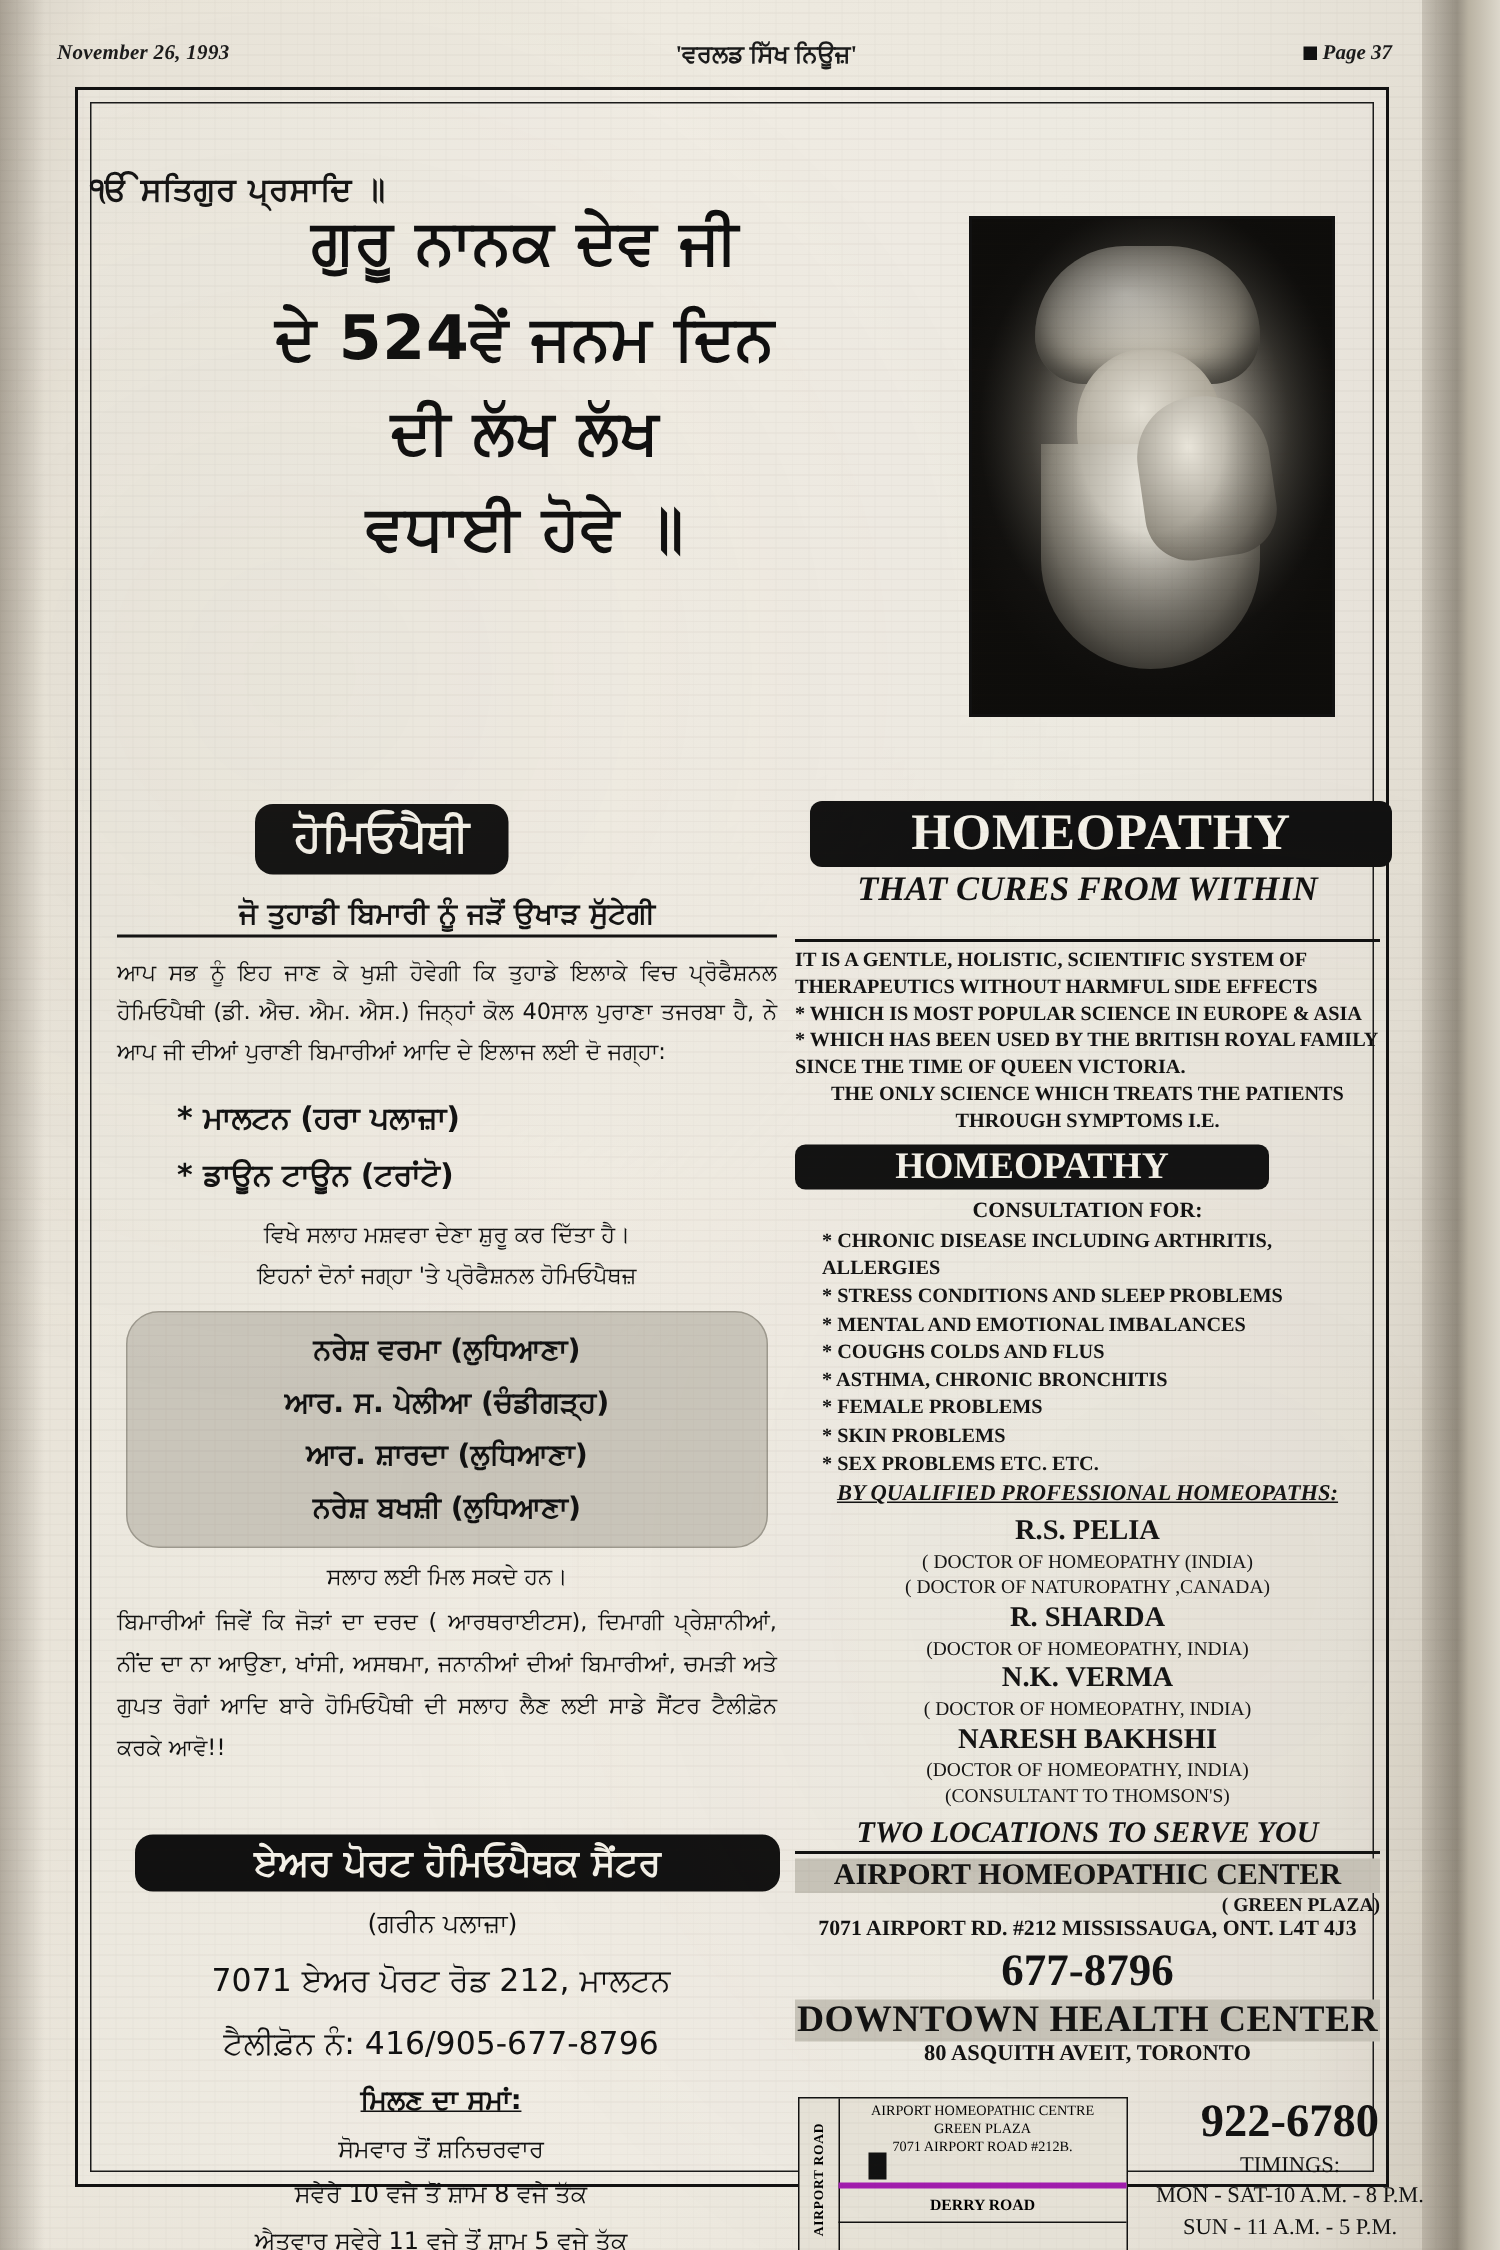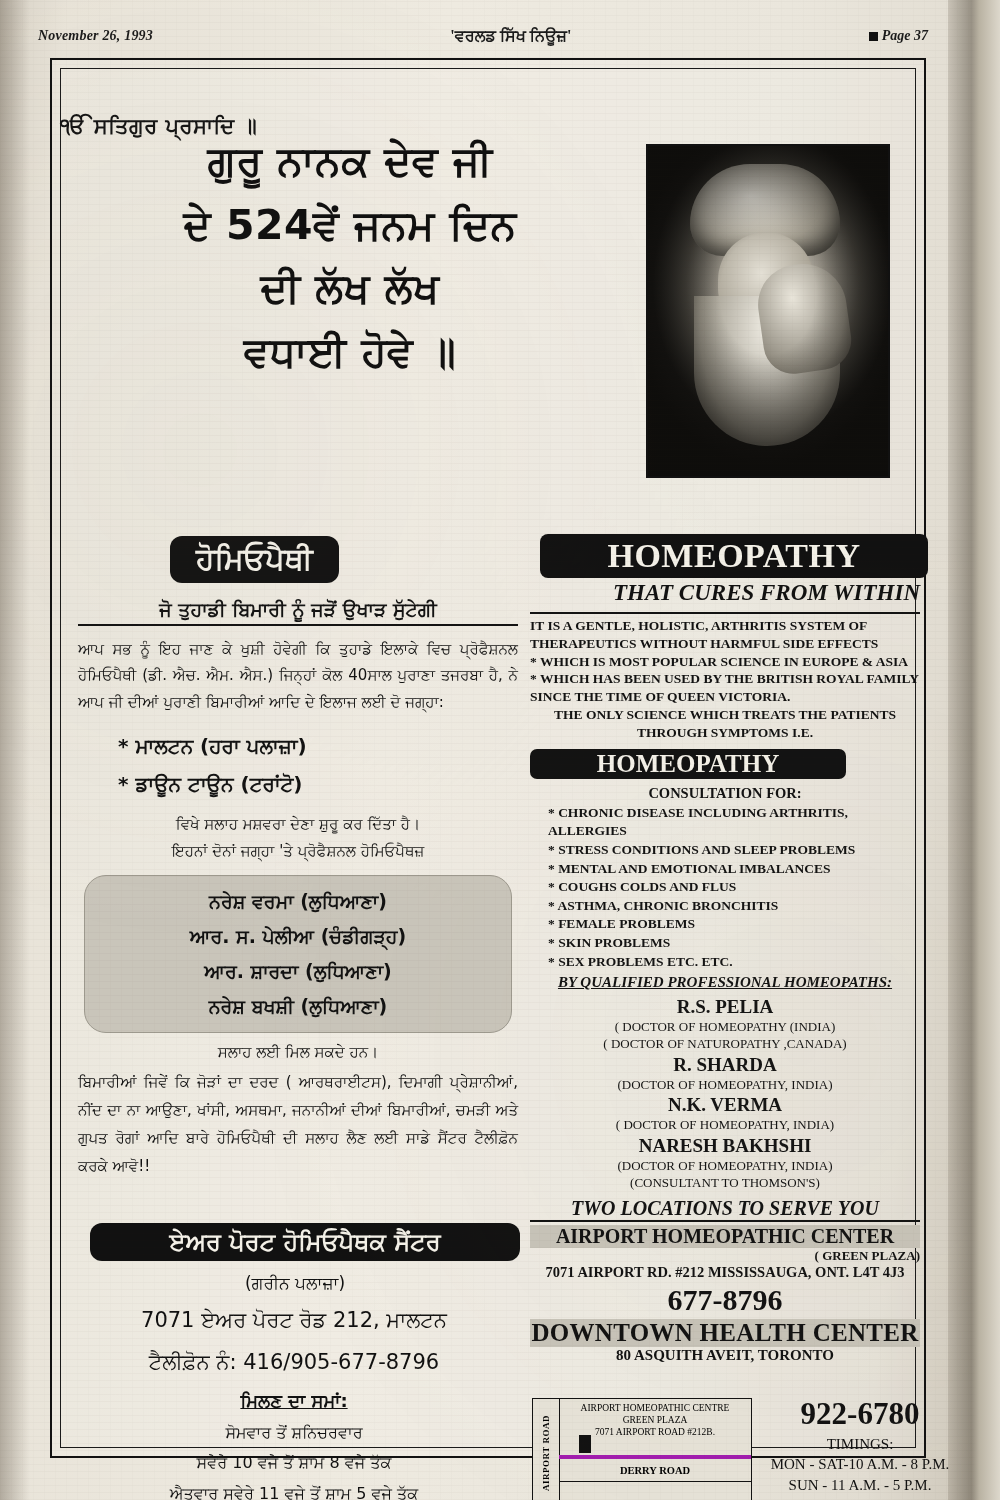--- a/index.html
+++ b/index.html
@@ -99,21 +99,21 @@
   }
 
   
   .banner{
     display:inline-block;background:#111;color:#f4f1e8;
     border-radius:16px;padding:4px 20px;font-weight:bold;
   }
 
   .pb-banner{
     position:absolute;left:110px;top:468px;
-    font-family:Liberation Sans, sans-serif;font-size:30px;
+    font-family:Liberation Mono, monospace;font-size:30px;
     padding:6px 26px;border-radius:12px;
   }
   .en-banner{
     position:absolute;left:480px;top:466px;width:360px;text-align:center;
     font-size:34px;letter-spacing:.5px;padding:3px 14px;border-radius:8px;
     font-family:"Liberation Serif", serif;
   }
 
   
   .lcol{
@@ -160,22 +160,22 @@
   .hours{
     position:absolute;left:14px;top:1350px;width:440px;text-align:center;
     font-family:"DejaVu Sans", sans-serif;font-size:16px;line-height:1.9;color:#111;
   }
 
   
   .rcol{
     position:absolute;left:470px;top:512px;width:390px;color:#111;
   }
   .tagline{
-    font-style:italic;font-weight:bold;font-size:23px;text-align:right;
-    border-bottom:2px solid #111;padding-bottom:6px;
+    font-style:italic;font-weight:bold;font-size:23px;text-align:center;
+    border-bottom:2px solid #111;padding-bottom:20px;
   }
   .rtext{font-size:13.5px;line-height:1.32;font-weight:bold;margin-top:3px;}
   .rtext .ind{display:block;text-align:center;}
   .homeo2{
     margin:7px auto 2px;width:296px;text-align:center;font-size:25px;
     padding:1px 10px;border-radius:7px;
   }
   .consult{text-align:center;font-weight:bold;font-size:14.5px;margin:4px 0 2px;}
   .conds{font-size:13.5px;font-weight:bold;line-height:1.38;padding-left:18px;}
   .byqual{
@@ -309,21 +309,21 @@
       <div class="hours-title">ਮਿਲਣ ਦਾ ਸਮਾਂ:</div>
       <div class="hours">
         <div>ਸੋਮਵਾਰ ਤੋਂ ਸ਼ਨਿਚਰਵਾਰ</div>
         <div>ਸਵੇਰੇ 10 ਵਜੇ ਤੋਂ ਸ਼ਾਮ 8 ਵਜੇ ਤੱਕ</div>
         <div>ਐਤਵਾਰ ਸਵੇਰੇ 11 ਵਜੇ ਤੋਂ ਸ਼ਾਮ 5 ਵਜੇ ਤੱਕ</div>
       </div>
 
       <div class="rcol">
         <div class="tagline">THAT CURES FROM WITHIN</div>
         <div class="rtext">
-          <div>IT IS A GENTLE, HOLISTIC, ARTHRITIS SYSTEM OF THERAPEUTICS WITHOUT HARMFUL SIDE EFFECTS</div>
+          <div>IT IS A GENTLE, HOLISTIC, SCIENTIFIC SYSTEM OF THERAPEUTICS WITHOUT HARMFUL SIDE EFFECTS</div>
           <div>* WHICH IS MOST POPULAR SCIENCE IN EUROPE &amp; ASIA</div>
           <div>* WHICH HAS BEEN USED BY THE BRITISH ROYAL FAMILY SINCE THE TIME OF QUEEN VICTORIA.</div>
           <div class="ind">THE ONLY SCIENCE WHICH TREATS THE PATIENTS THROUGH SYMPTOMS I.E.</div>
         </div>
         <div class="banner homeo2">HOMEOPATHY</div>
         <div class="consult">CONSULTATION FOR:</div>
         <div class="conds">
           <div>* CHRONIC DISEASE INCLUDING ARTHRITIS, ALLERGIES</div>
           <div>* STRESS CONDITIONS AND SLEEP PROBLEMS</div>
           <div>* MENTAL AND EMOTIONAL IMBALANCES</div>

